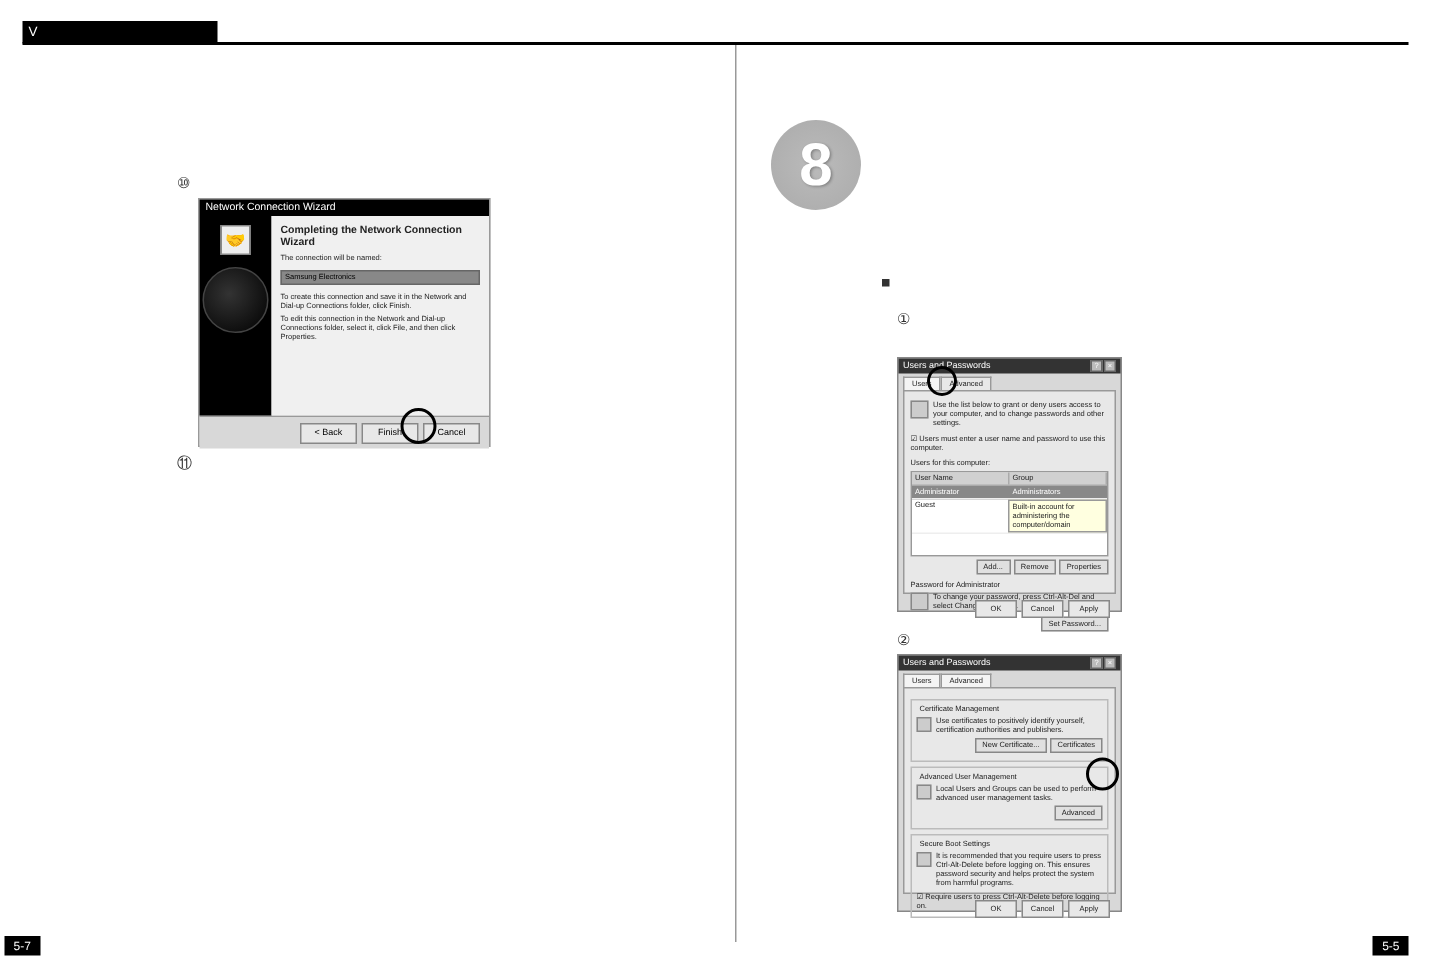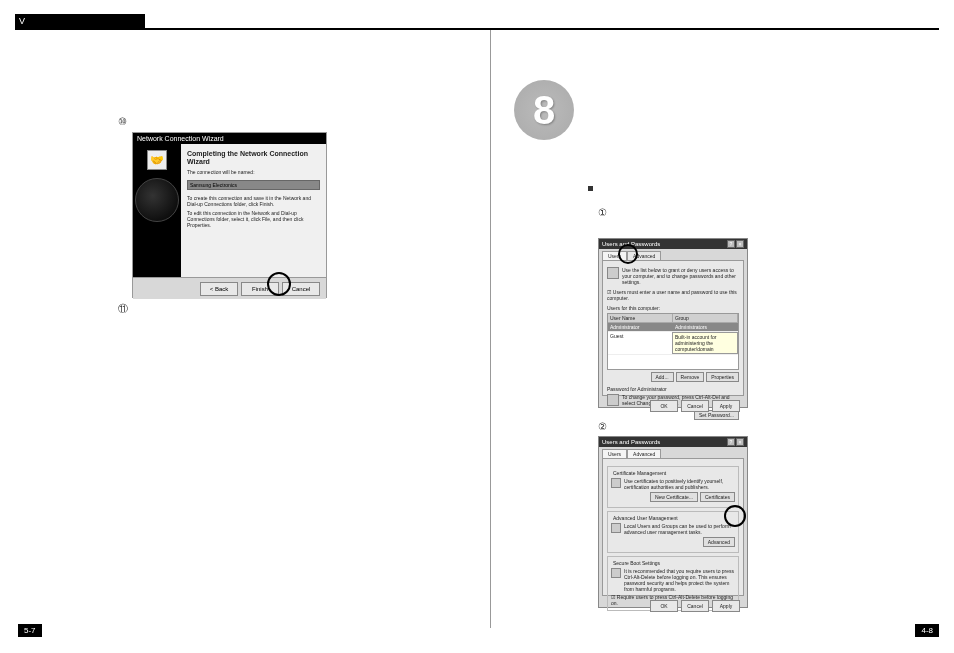--- a/index.html
+++ b/index.html
@@ -1,21 +1,21 @@
 <!DOCTYPE html>
 <html><head>
 <meta charset="utf-8">
 <style>
 *{box-sizing:border-box;margin:0;padding:0;font-family:Arial,Helvetica,sans-serif}
 body{width:954px;height:653px;background:#fff;position:relative;overflow:hidden}
 .header-bar{position:absolute;top:28px;left:15px;right:15px;height:2px;background:#000}
 .header-block{position:absolute;top:14px;left:15px;width:130px;height:15px;background:#000;color:#fff;font-size:9px;padding:2px 4px;overflow:hidden}
 .page-divider{position:absolute;top:30px;left:490px;width:1px;height:598px;background:#999}
 .footer-left,.footer-right{position:absolute;bottom:16px;background:#000;color:#fff;font-size:8px;padding:2px 6px}
-.footer-left{left:18px}.footer-right{right:15px}
+.footer-left{left:3px}.footer-right{right:15px}
 .step-num{font-size:10px;color:#333}
 .step-10{position:absolute;top:116px;left:118px}
 .step-11{position:absolute;top:302px;left:118px}
 .step-1{position:absolute;top:207px;left:598px}
 .step-2{position:absolute;top:421px;left:598px}
 .chapter-num{position:absolute;top:80px;left:514px;width:60px;height:60px;border-radius:50%;background:radial-gradient(circle,#bbb,#aaa);display:flex;align-items:center;justify-content:center;font-size:40px;font-weight:700;color:#fff;text-shadow:1px 1px 2px rgba(0,0,0,.3)}
 .dot{position:absolute;top:186px;left:588px;width:5px;height:5px;background:#333}
 .wizard{position:absolute;top:132px;left:132px;width:195px;height:166px;border:1px solid #999;background:#d0d0d0;font-size:5px}
 .wizard-title{background:#000;color:#fff;padding:2px 4px;font-size:7px}
 .wizard-body{display:flex;height:133px}
@@ -204,13 +204,13 @@
     <div class="d-footer">
       <div class="fbtn">OK</div>
       <div class="fbtn">Cancel</div>
       <div class="fbtn">Apply</div>
     </div>
   </div>
 </div>
 <div class="circle-highlight ch3"></div>
 
 <div class="footer-left">5-7</div>
-<div class="footer-right">4-8</div>
+<div class="footer-right">5-5</div>
 
 </body></html>

